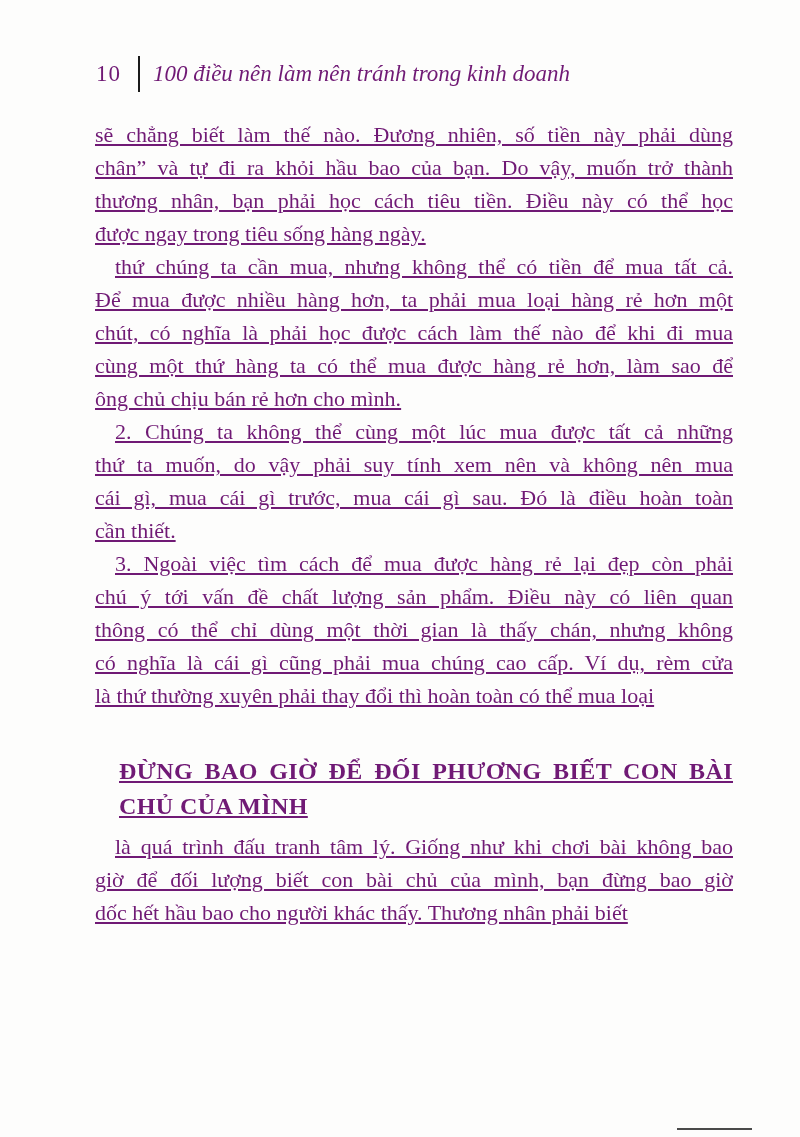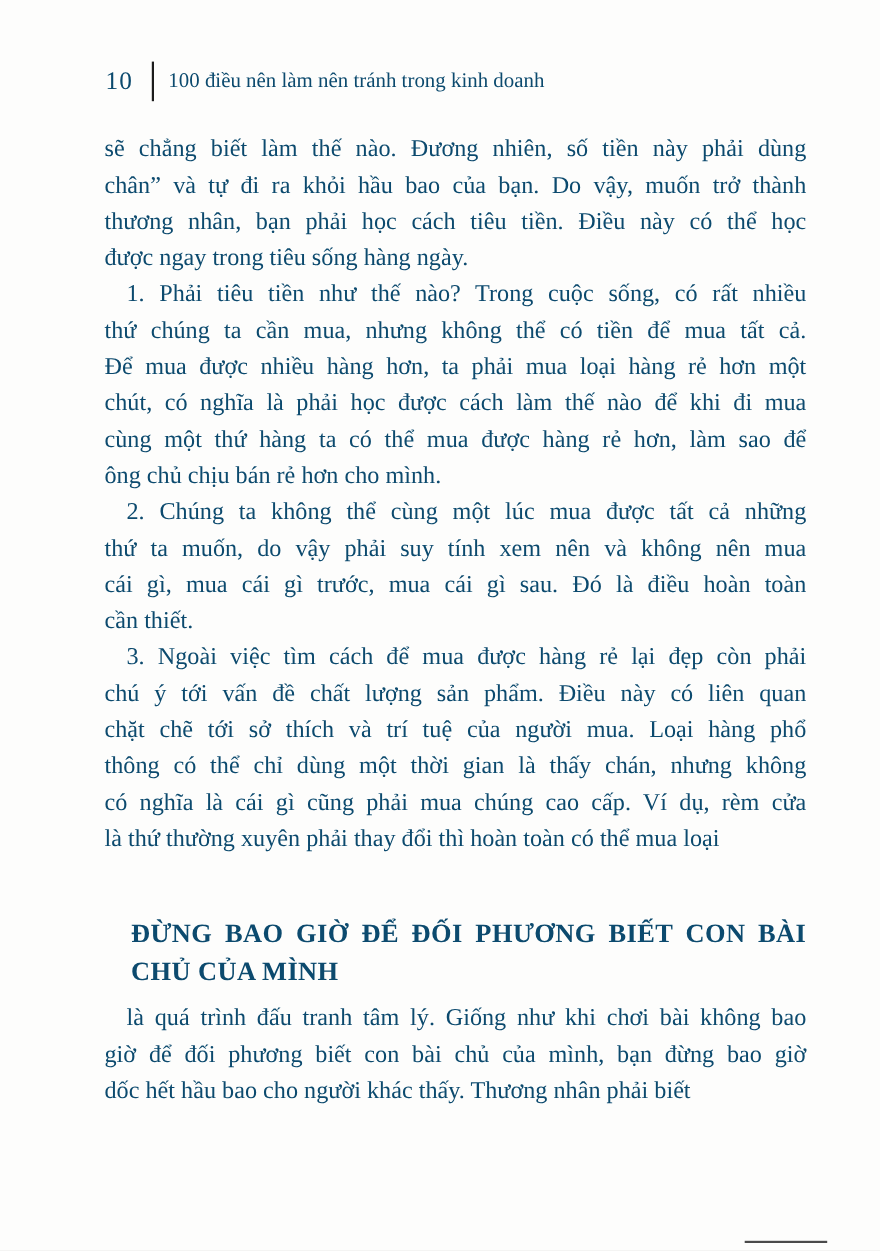--- a/index.html
+++ b/index.html
@@ -7,21 +7,21 @@
     margin: 0;
     padding: 0;
     background: #e8e8e8;
   }
   .page {
     position: relative;
     width: 800px;
     height: 1137px;
     margin: 0 auto;
     background: #fdfdfc;
-    color: #0c4a6e;
+    color: #701a75;
     font-family: "Liberation Serif", "DejaVu Serif", serif;
     overflow: hidden;
   }
 
   
   .running-header {
     position: absolute;
     top: 56px;
     left: 96px;
     display: flex;
@@ -33,46 +33,47 @@
     line-height: 36px;
     letter-spacing: 1px;
   }
   .header-divider {
     width: 2px;
     height: 36px;
     background: #1b1b1b;
     margin: 0 13px 0 17px;
   }
   .running-title {
-    font-size: 19px;
+    font-size: 23px;
+    font-style: italic;
     line-height: 36px;
     white-space: nowrap;
   }
 
   
   .text-block {
     position: absolute;
     top: 118px;
     left: 95px;
     width: 638px;
   }
-  .para { margin: 0; }
+  .para { margin: 0; text-decoration: underline; }
   .line {
     font-size: 22px;
     line-height: 33px;
     text-align: justify;
     text-align-last: justify;
     white-space: normal;
   }
   .para .line:last-child { text-align-last: left; }
   .para.indent .line:first-child { text-indent: 20px; }
 
   
   .section-heading {
-    margin: 54px 0 6px 24px;
+    margin: 42px 0 6px 24px;
     font-weight: bold;
   }
   .section-heading .line {
     font-size: 24px;
     line-height: 35px;
     letter-spacing: 0.4px;
   }
   .section-heading .line:last-child { text-align-last: left; }
 
   
@@ -99,52 +100,50 @@
   <main class="text-block">
 
     <div class="para">
         <div class="line">sẽ chẳng biết làm thế nào. Đương nhiên, số tiền này phải dùng</div>
         <div class="line">chân” và tự đi ra khỏi hầu bao của bạn. Do vậy, muốn trở thành</div>
         <div class="line">thương nhân, bạn phải học cách tiêu tiền. Điều này có thể học</div>
         <div class="line">được ngay trong tiêu sống hàng ngày.</div>
       </div>
 
     <div class="para indent">
-        <div class="line">1. Phải tiêu tiền như thế nào? Trong cuộc sống, có rất nhiều</div>
         <div class="line">thứ chúng ta cần mua, nhưng không thể có tiền để mua tất cả.</div>
         <div class="line">Để mua được nhiều hàng hơn, ta phải mua loại hàng rẻ hơn một</div>
         <div class="line">chút, có nghĩa là phải học được cách làm thế nào để khi đi mua</div>
         <div class="line">cùng một thứ hàng ta có thể mua được hàng rẻ hơn, làm sao để</div>
         <div class="line">ông chủ chịu bán rẻ hơn cho mình.</div>
       </div>
 
     <div class="para indent">
         <div class="line">2. Chúng ta không thể cùng một lúc mua được tất cả những</div>
         <div class="line">thứ ta muốn, do vậy phải suy tính xem nên và không nên mua</div>
         <div class="line">cái gì, mua cái gì trước, mua cái gì sau. Đó là điều hoàn toàn</div>
         <div class="line">cần thiết.</div>
       </div>
 
     <div class="para indent">
         <div class="line">3. Ngoài việc tìm cách để mua được hàng rẻ lại đẹp còn phải</div>
         <div class="line">chú ý tới vấn đề chất lượng sản phẩm. Điều này có liên quan</div>
-        <div class="line">chặt chẽ tới sở thích và trí tuệ của người mua. Loại hàng phổ</div>
         <div class="line">thông có thể chỉ dùng một thời gian là thấy chán, nhưng không</div>
         <div class="line">có nghĩa là cái gì cũng phải mua chúng cao cấp. Ví dụ, rèm cửa</div>
         <div class="line">là thứ thường xuyên phải thay đổi thì hoàn toàn có thể mua loại</div>
       </div>
 
     <h2 class="section-heading para">
         <div class="line">ĐỪNG BAO GIỜ ĐỂ ĐỐI PHƯƠNG BIẾT CON BÀI</div>
         <div class="line">CHỦ CỦA MÌNH</div>
       </h2>
 
     <div class="para indent">
         <div class="line">là quá trình đấu tranh tâm lý. Giống như khi chơi bài không bao</div>
-        <div class="line">giờ để đối phương biết con bài chủ của mình, bạn đừng bao giờ</div>
+        <div class="line">giờ để đối lượng biết con bài chủ của mình, bạn đừng bao giờ</div>
         <div class="line">dốc hết hầu bao cho người khác thấy. Thương nhân phải biết</div>
       </div>
 
   </main>
 
   <div class="bottom-artifact"></div>
 
 </div>
 
 </body></html>

